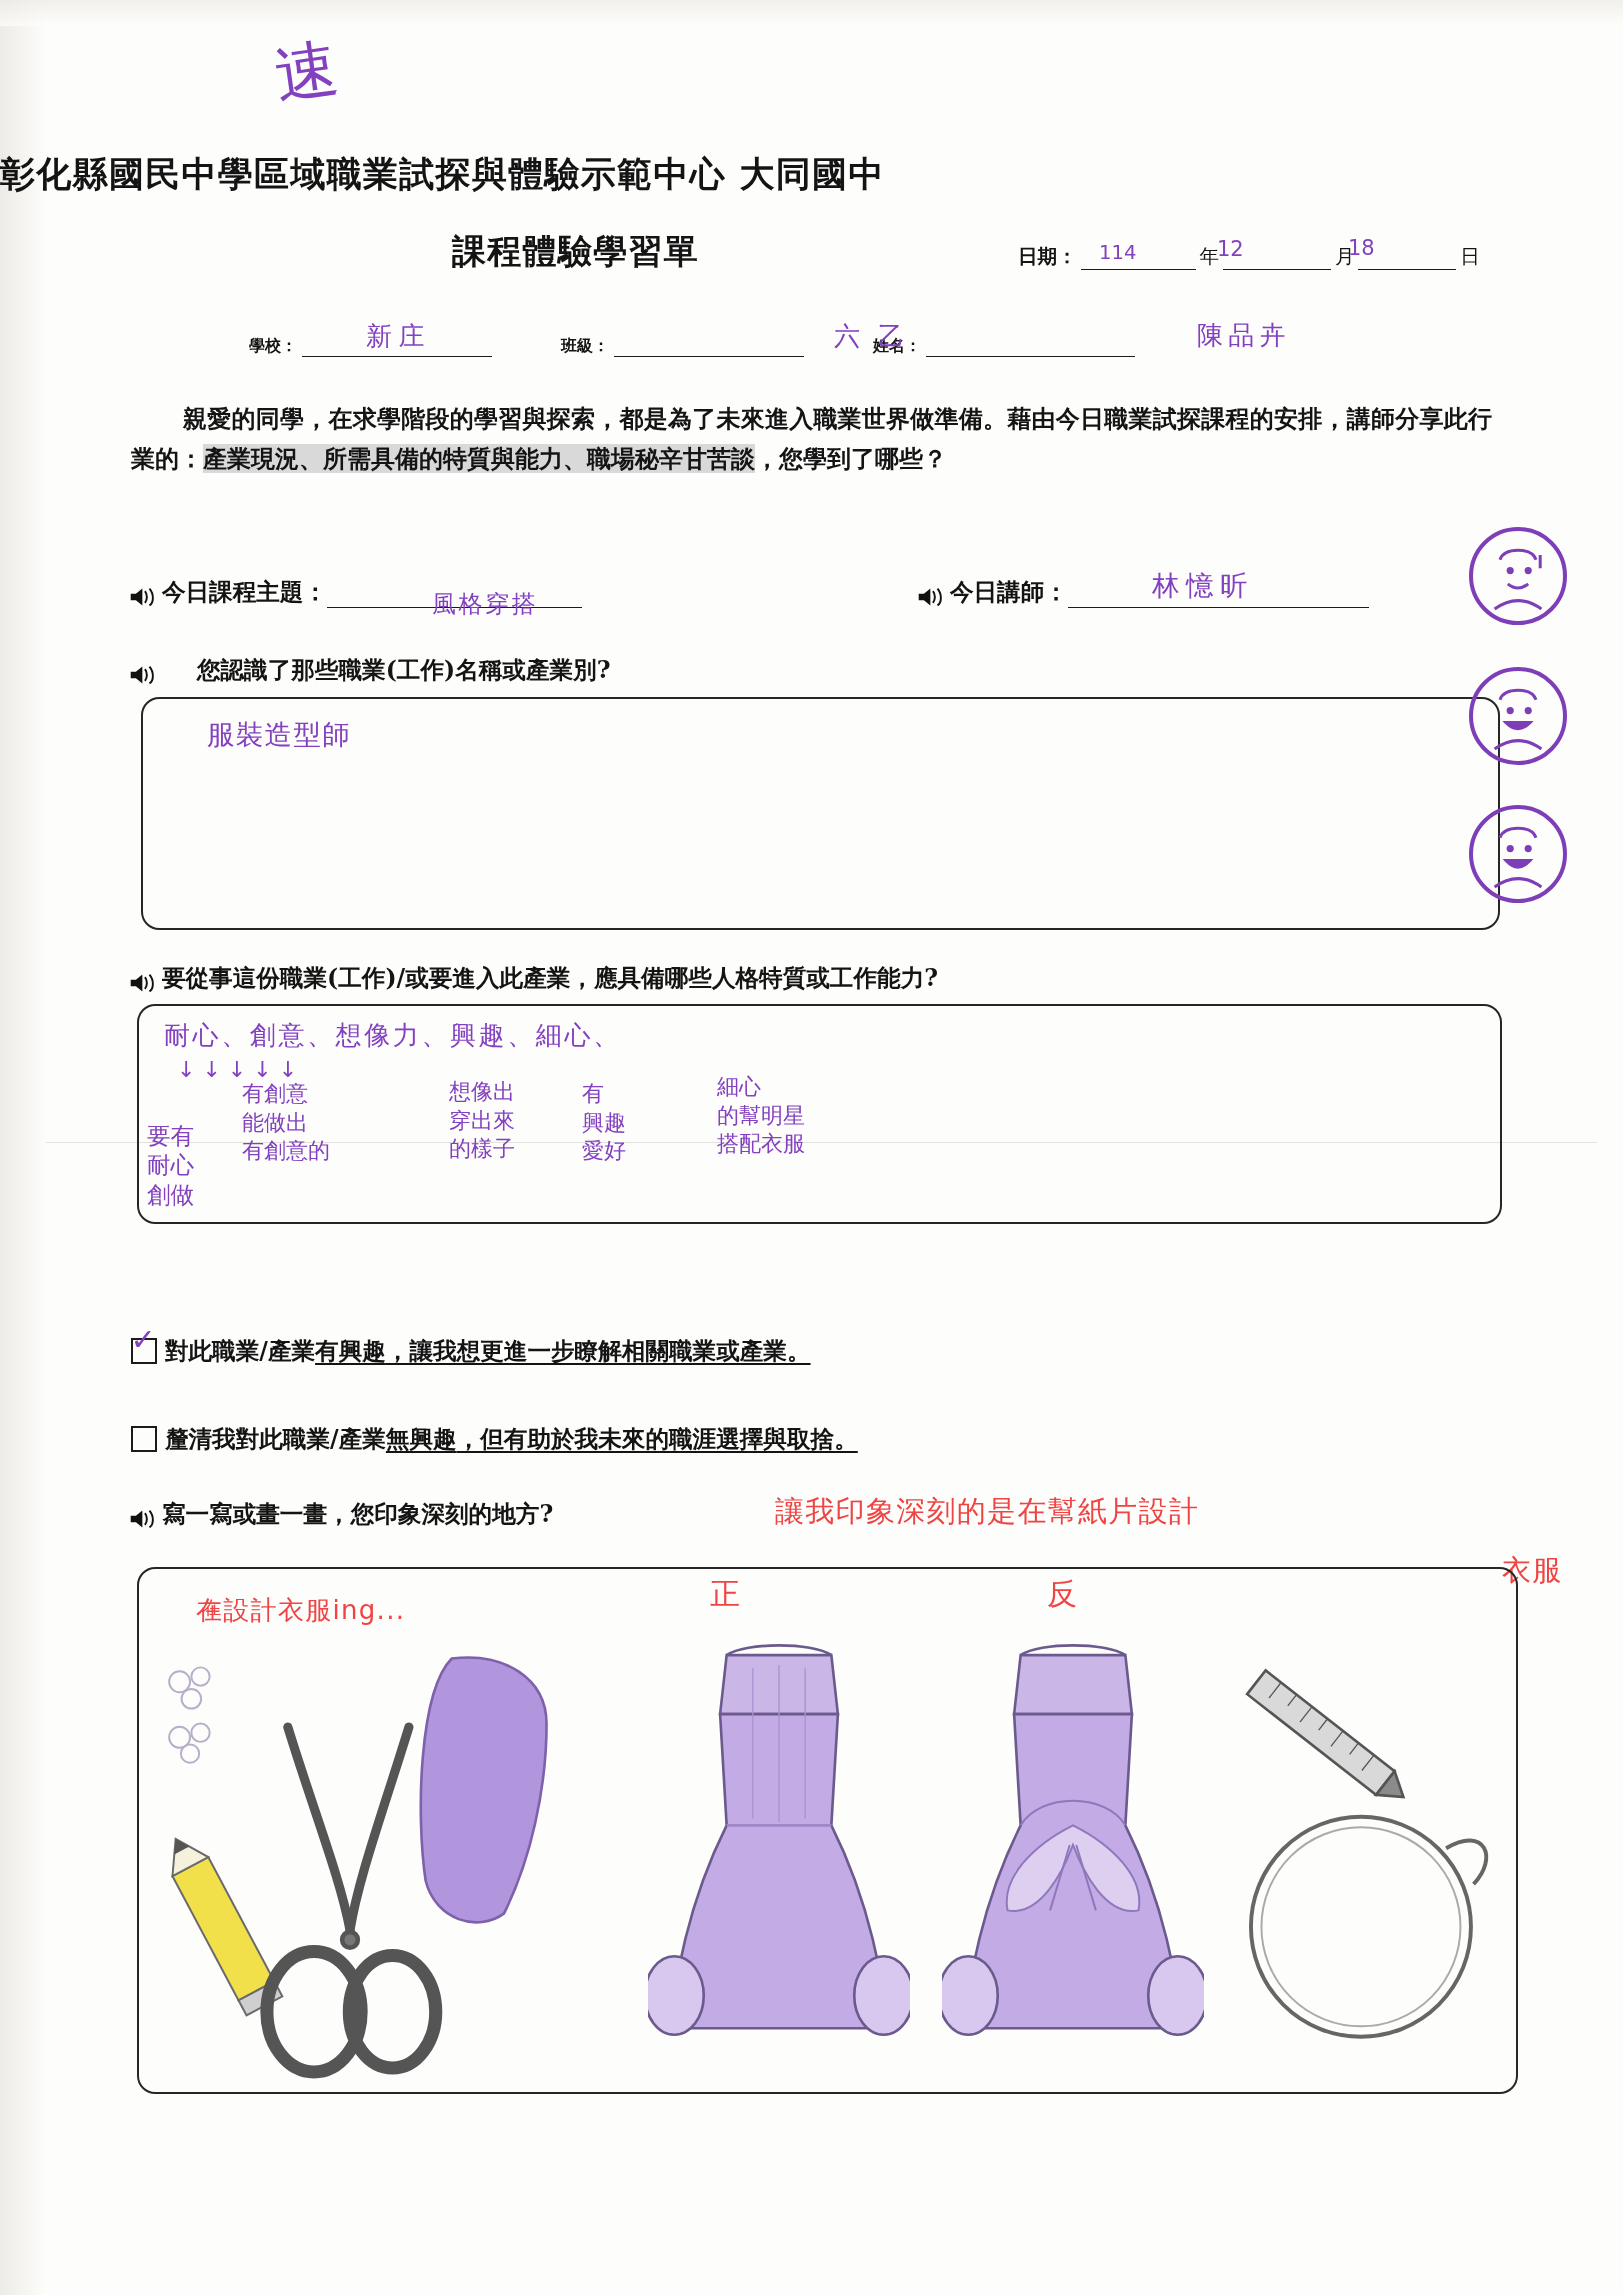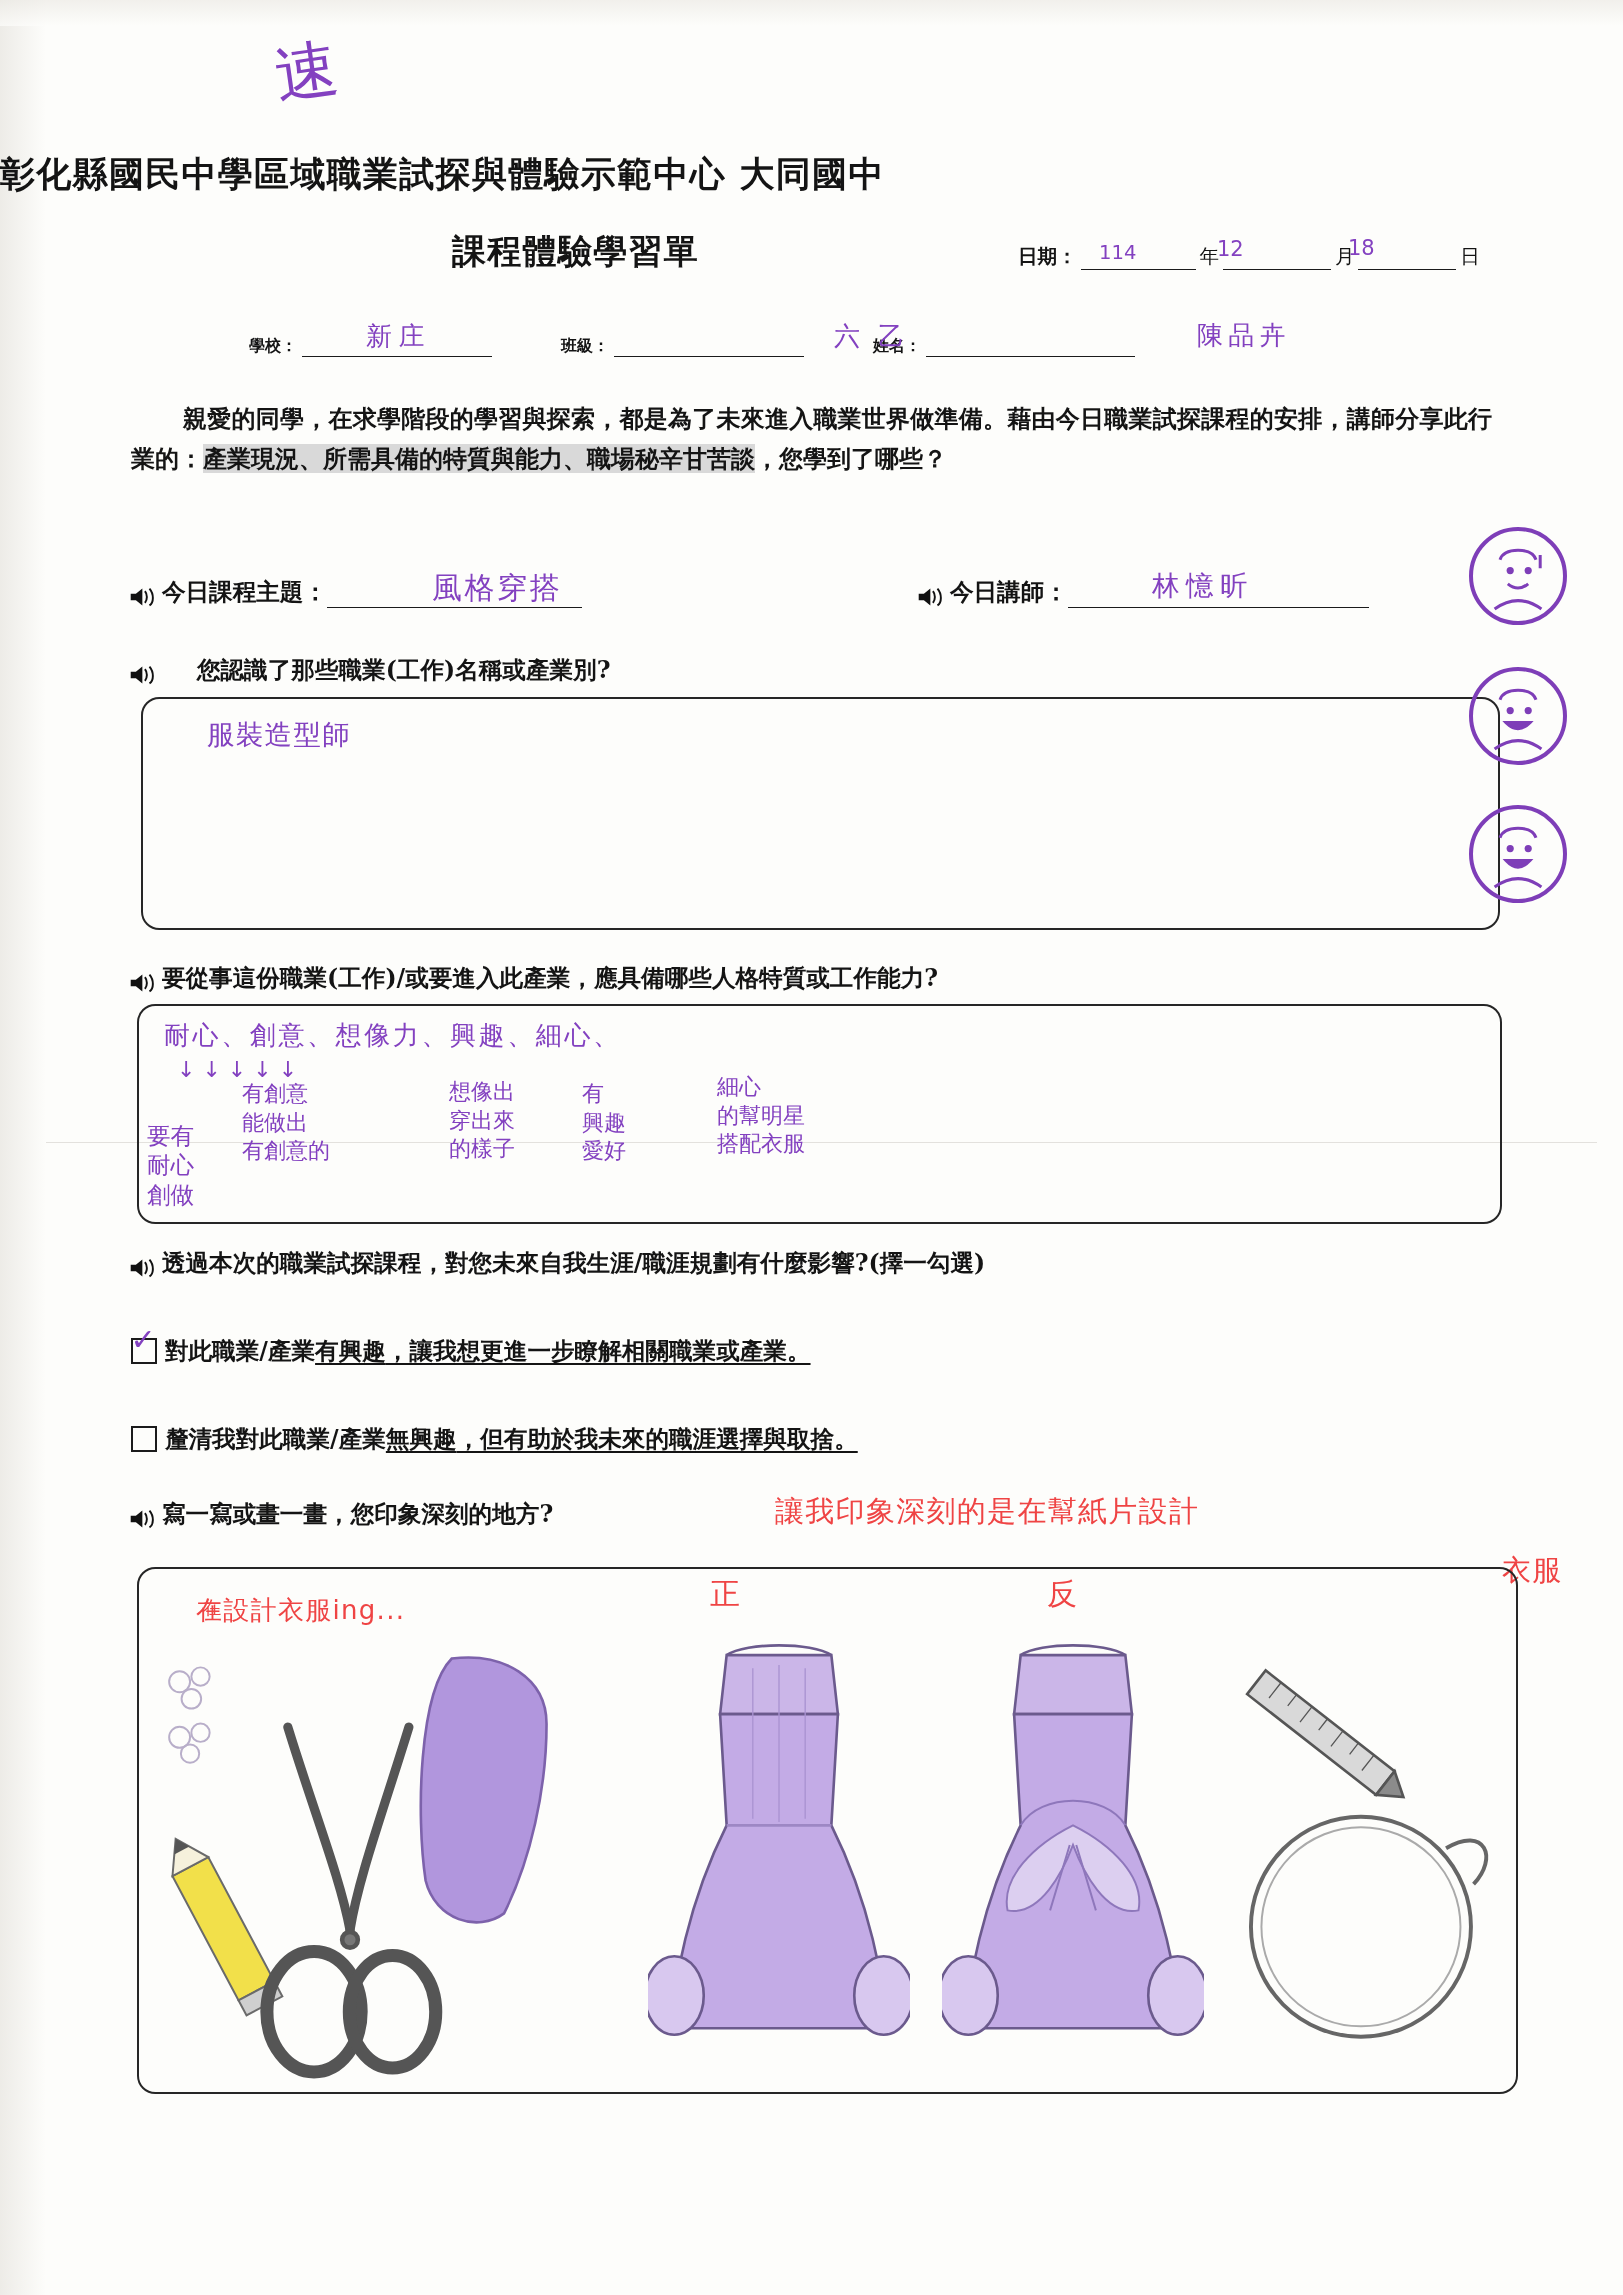--- a/index.html
+++ b/index.html
@@ -176,21 +176,21 @@
     font-family: "DejaVu Sans", "Liberation Sans", sans-serif;
     color: #8341c0;
     white-space: nowrap;
   }
   .hw-date-y { top: 241px; left: 1099px; font-size: 19.6px; }
   .hw-date-m { top: 237px; left: 1217px; font-size: 21px; }
   .hw-date-d { top: 236px; left: 1348px; font-size: 21px; }
   .hw-school { top: 319px; left: 366px; font-size: 26px; letter-spacing: 6.5px; }
   .hw-class  { top: 319px; left: 834px; font-size: 26px; letter-spacing: 18.3px; }
   .hw-name   { top: 318px; left: 1197px; font-size: 26px; letter-spacing: 5.2px; }
-  .hw-topic  { top: 568px; left: 432px; font-size: 30px; letter-spacing: 2.6px; }
+  .hw-topic  { top: 588px; left: 432px; font-size: 24px; letter-spacing: 2.6px; }
   .hw-teacher{ top: 568px; left: 1152px; font-size: 27.5px; letter-spacing: 6.5px; }
   .hw-job    { top: 717px; left: 167px; font-size: 27.5px; letter-spacing: 1.3px; margin-left: 40px; }
 
   
   .hw-traits-line1 { top: 1018px; left: 164px; font-size: 26px; letter-spacing: 2.6px; }
   .hw-arrows { top: 1057px; left: 177px; font-size: 22px; letter-spacing: 0; }
   .hw-tr-c1 { top: 1083px; left: 147px; font-size: 23.6px; line-height: 1.25; }
   .hw-tr-c2 { top: 1080px; left: 242px; font-size: 22px; line-height: 1.3; }
   .hw-tr-c3 { top: 1078px; left: 419px; font-size: 22px; line-height: 1.3; }
   .hw-tr-c4 { top: 1080px; left: 582px; font-size: 22px; line-height: 1.3; }
@@ -342,30 +342,20 @@
   <div class="hw hw-tr-c3" style="white-space:pre;margin-left:30px;">想像出
 穿出來
 的樣子</div>
   <div class="hw hw-tr-c4" style="white-space:pre;">有
 興趣
 愛好</div>
   <div class="hw hw-tr-c5" style="white-space:pre;">細心
 的幫明星
 搭配衣服</div>
 
-  <div class="q q-influence">
-    <span class="bullet">
-      <svg width="30" height="22" viewBox="0 0 46 34">
-          <path d="M4 12h8l10-8v26l-10-8H4z" fill="#111"></path>
-          <path d="M26 8c4 5 4 13 0 18" stroke="#111" stroke-width="3" fill="none"></path>
-          <path d="M33 4c7 8 7 22 0 26" stroke="#111" stroke-width="3" fill="none"></path>
-        </svg>
-    </span>
-    <span>透過本次的職業試探課程，對您未來自我生涯/職涯規劃有什麼影響?(擇一勾選)</span>
-  </div>
 
   <div class="opt opt-1">
     <span class="cbox">
         <span class="tick">✓</span>
       </span>
     <span>對此職業/產業</span>
       <span class="u">有興趣</span>
       <span class="u">，讓我想更進一步瞭解相關職業或產業。</span>
   </div>
 

